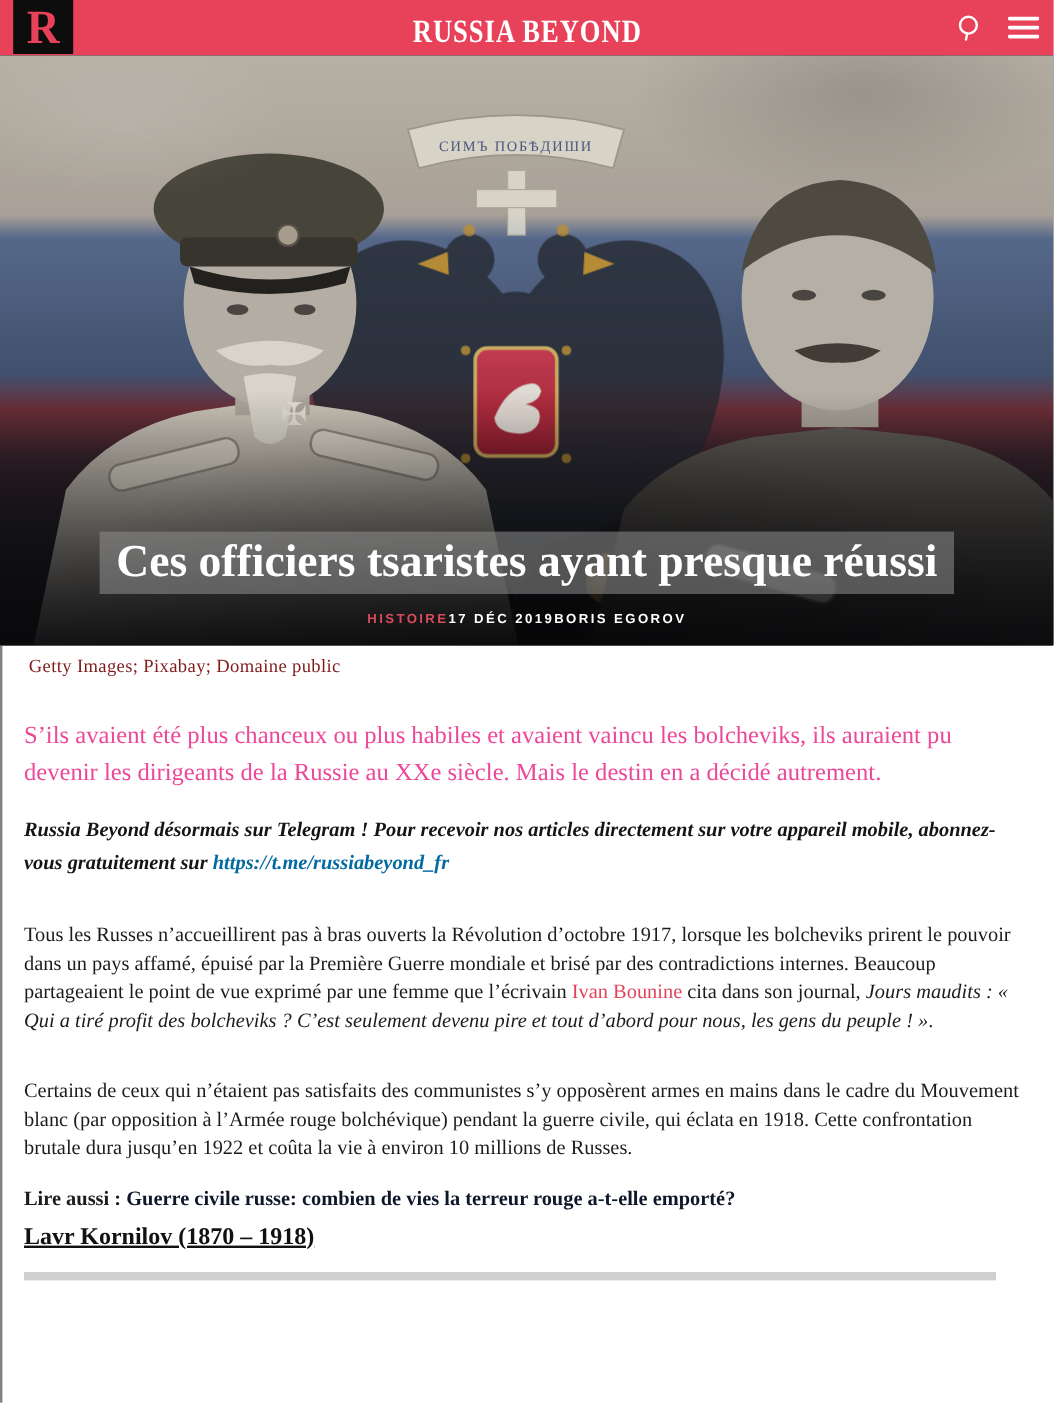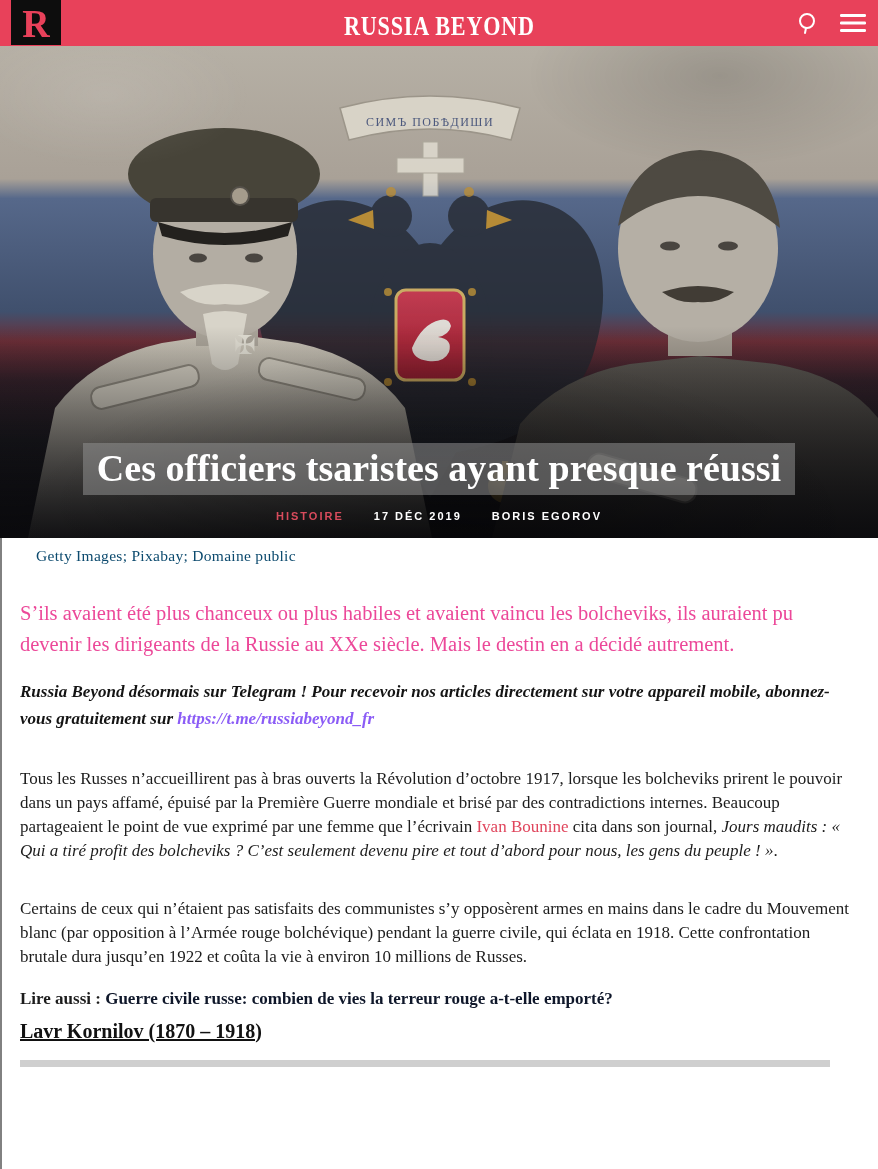--- a/index.html
+++ b/index.html
@@ -45,34 +45,34 @@
   }
   .hero-text { position:absolute; left:0; right:0; bottom:6px; text-align:center; z-index:3; }
   .hero-title { font-weight:700; line-height:1; }
   .hero-title .tl {
     display:inline-block; background:rgba(143,143,143,.55); color:#fff;
     font-size:38px; font-weight:700; padding:6px 14px 8px; margin:1px 0;
   }
   .hero-meta {
     margin-top:14px; margin-bottom:10px;
     font-family:"Liberation Sans", sans-serif; font-weight:700; font-size:11px;
-    letter-spacing:2px; color:#fff; display:flex; justify-content:center; gap:30px;
+    letter-spacing:2px; color:#fff; display:flex; justify-content:center; 
   }
   .hero-meta .cat { color:#d84b5c; cursor:pointer; }
 
   
   .caption {
-    margin:9px 0 0 36px; color:#0c4a6e; font-size:15.5px; letter-spacing:.3px;
+    margin:9px 0 0 24px; color:#7f1d1d; font-size:15.5px; letter-spacing:.3px;
   }
 
   
   .article { padding:0 28px 0 20px; color:#1c1c1c; }
   .lead { margin-top:33px; font-size:20.5px; line-height:1.52; color:#ec4899; }
   .tg-note { margin-top:19px; font-size:17px; line-height:1.57; font-weight:700; font-style:italic; color:#141414; }
-  .tg-note a { color:#8b5cf6; text-decoration:none; }
+  .tg-note a { color:#0369a1; text-decoration:none; }
   .body-p { margin-top:34px; font-size:17px; line-height:1.42; }
   .body-p a { color:#e0455c; text-decoration:none; }
   .read-also { margin-top:19px; font-size:17px; font-weight:700; }
   .read-also a { color:#0f172a; text-decoration:none; }
   .section-h2 { margin-top:11px; font-size:20px; font-weight:700; color:#111;text-decoration:underline; }
 
   .next-image-strip {
     margin:17px 20px 0 0; height:7px;
     background:linear-gradient(90deg,#cicccc,#d9d9d9 10%,#c7c7c7 35%,#e0e0e0 55%,#bfbfbf 80%,#d8d8d8);
     background-color:#cfcfcf;

